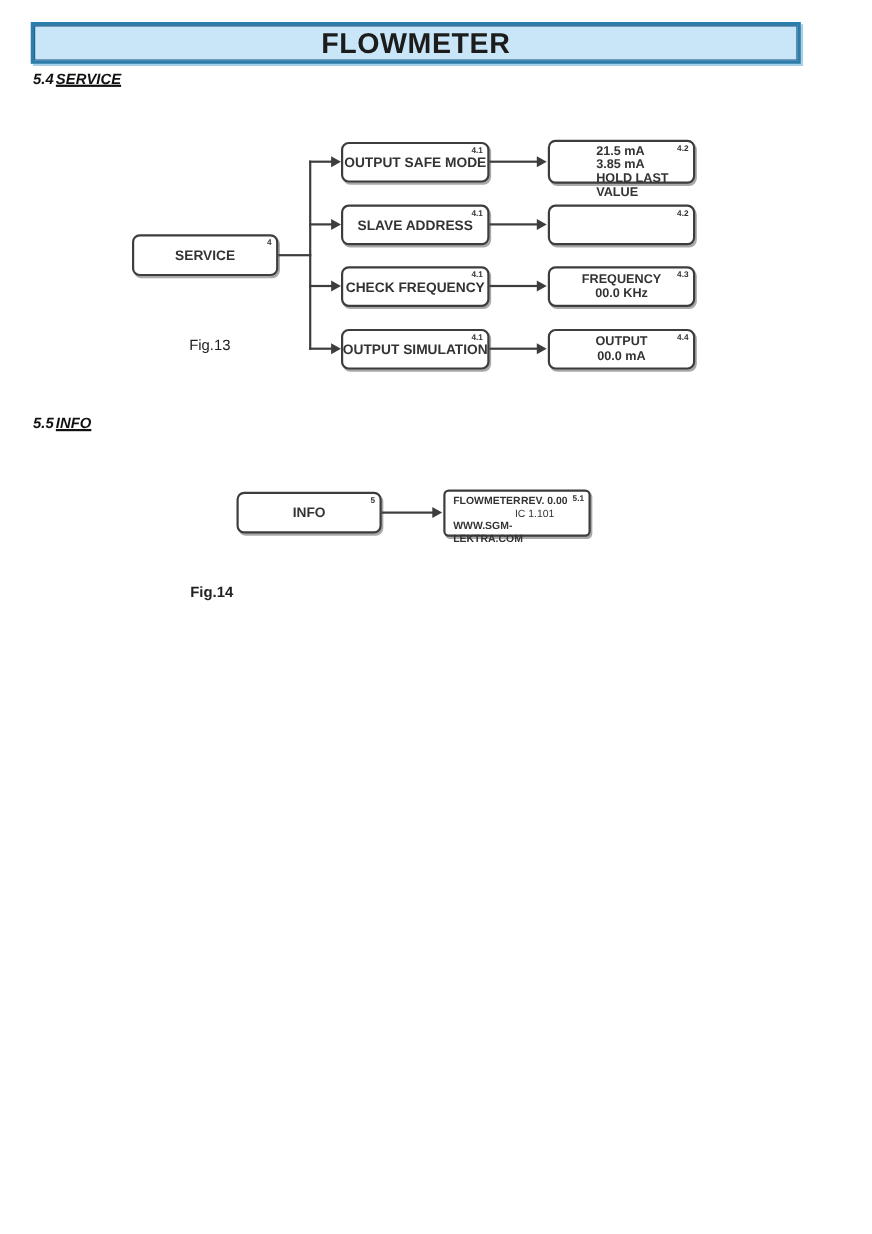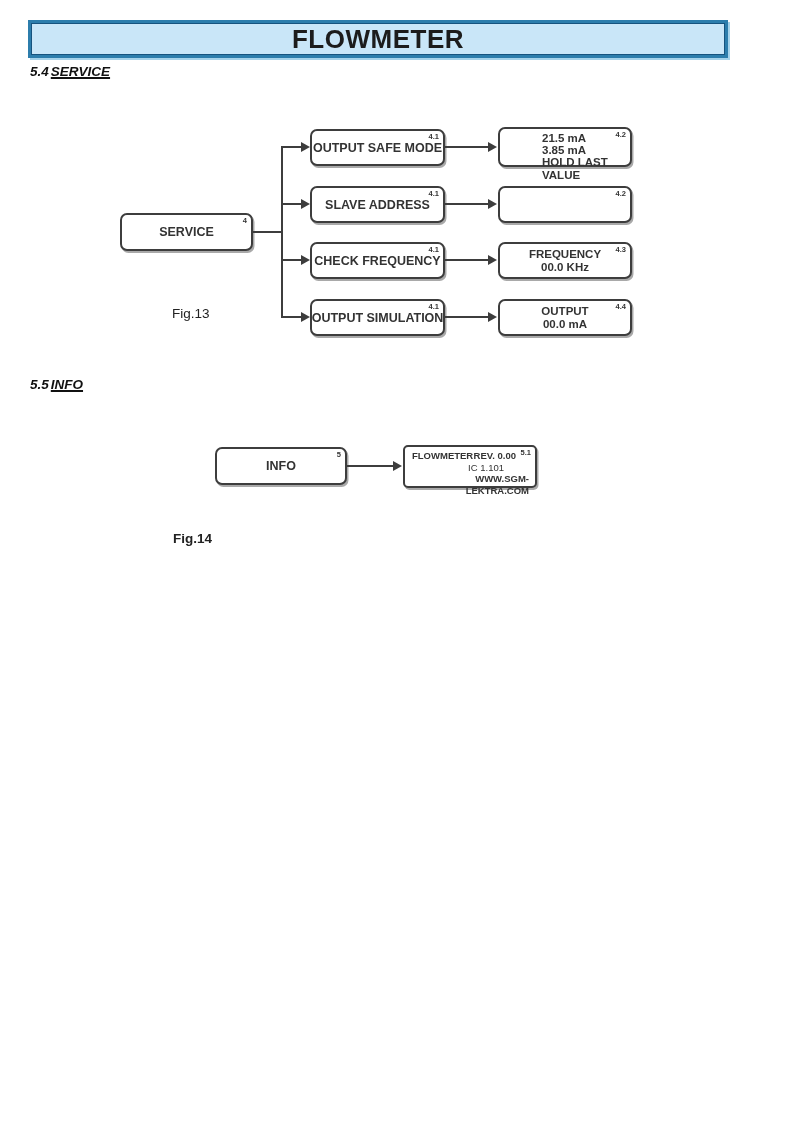--- a/index.html
+++ b/index.html
@@ -70,21 +70,21 @@
 
   
   .info-box { left:215px; top:447px; width:132px; height:38px; }
   .info-result {
     left:403px; top:445px; width:134px; height:43px;
     padding:3px 6px 0 7px; border-radius:5px;
   }
   .info-line1 { display:flex; justify-content:space-between; padding-right:13px;
     font-size:9.5px; font-weight:bold; line-height:11.5px; }
   .info-line2 { text-align:right; padding-right:25px; font-size:9.5px; font-weight:normal; line-height:11.5px; }
-  .info-line3 { text-align:right; font-size:9.5px; font-weight:bold; line-height:11.5px; }
+  .info-line3 { text-align:left; font-size:9.5px; font-weight:bold; line-height:11.5px; }
 
   
   .footer-line {
     position:absolute; left:27px; top:1057px; width:706px; height:3px;
     background:#2d7ca6; border-bottom:1px solid #bfe2f0;
   }
   .footer-pagebox {
     position:absolute; left:28px; top:1081px; width:101px; height:24px;
     border:2px solid #2d7ca6;
     display:flex; align-items:center; justify-content:center;

